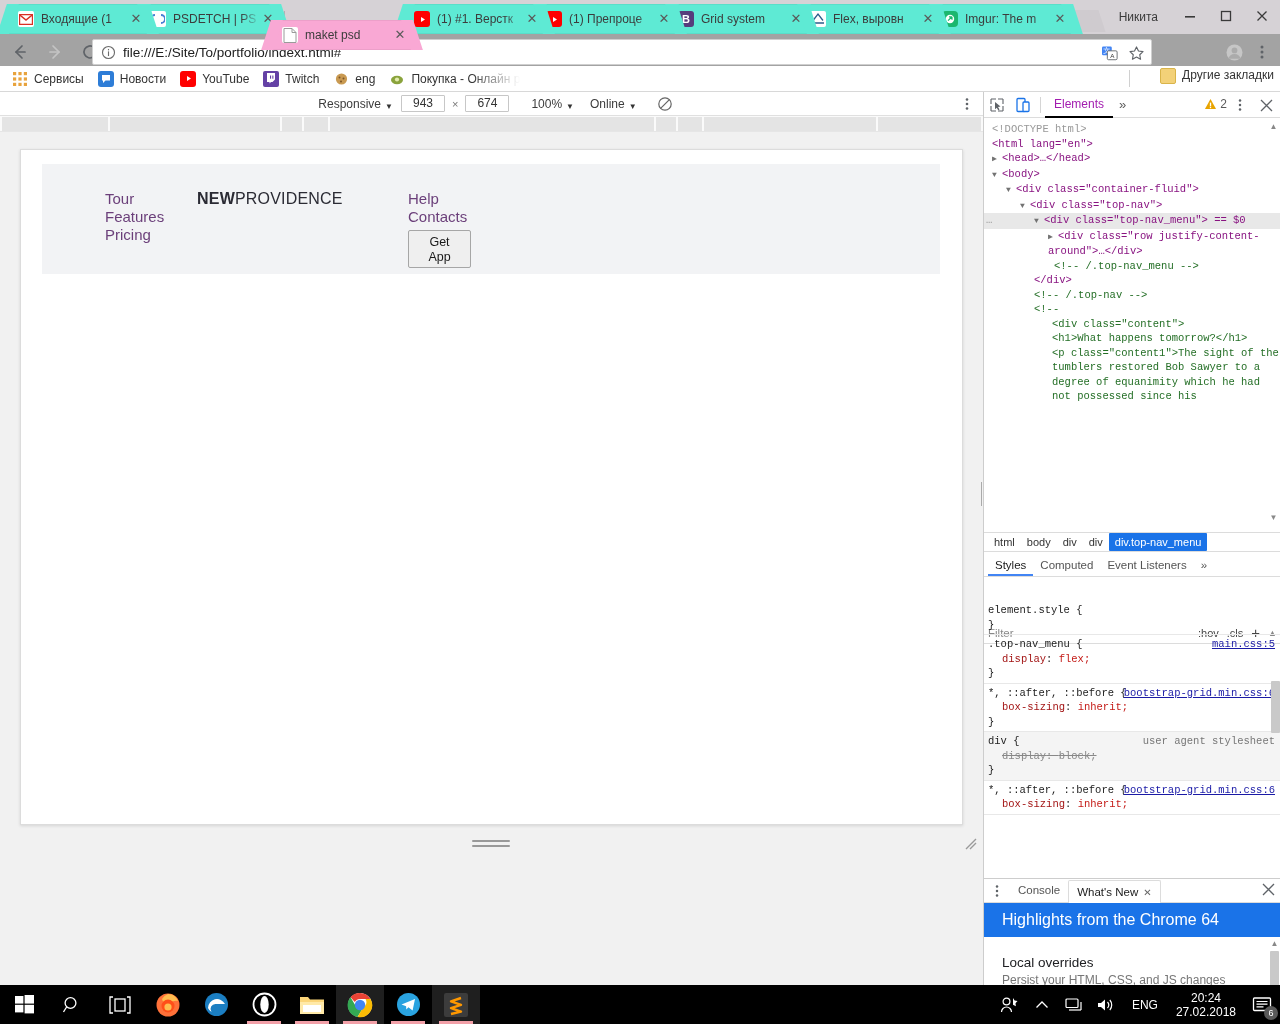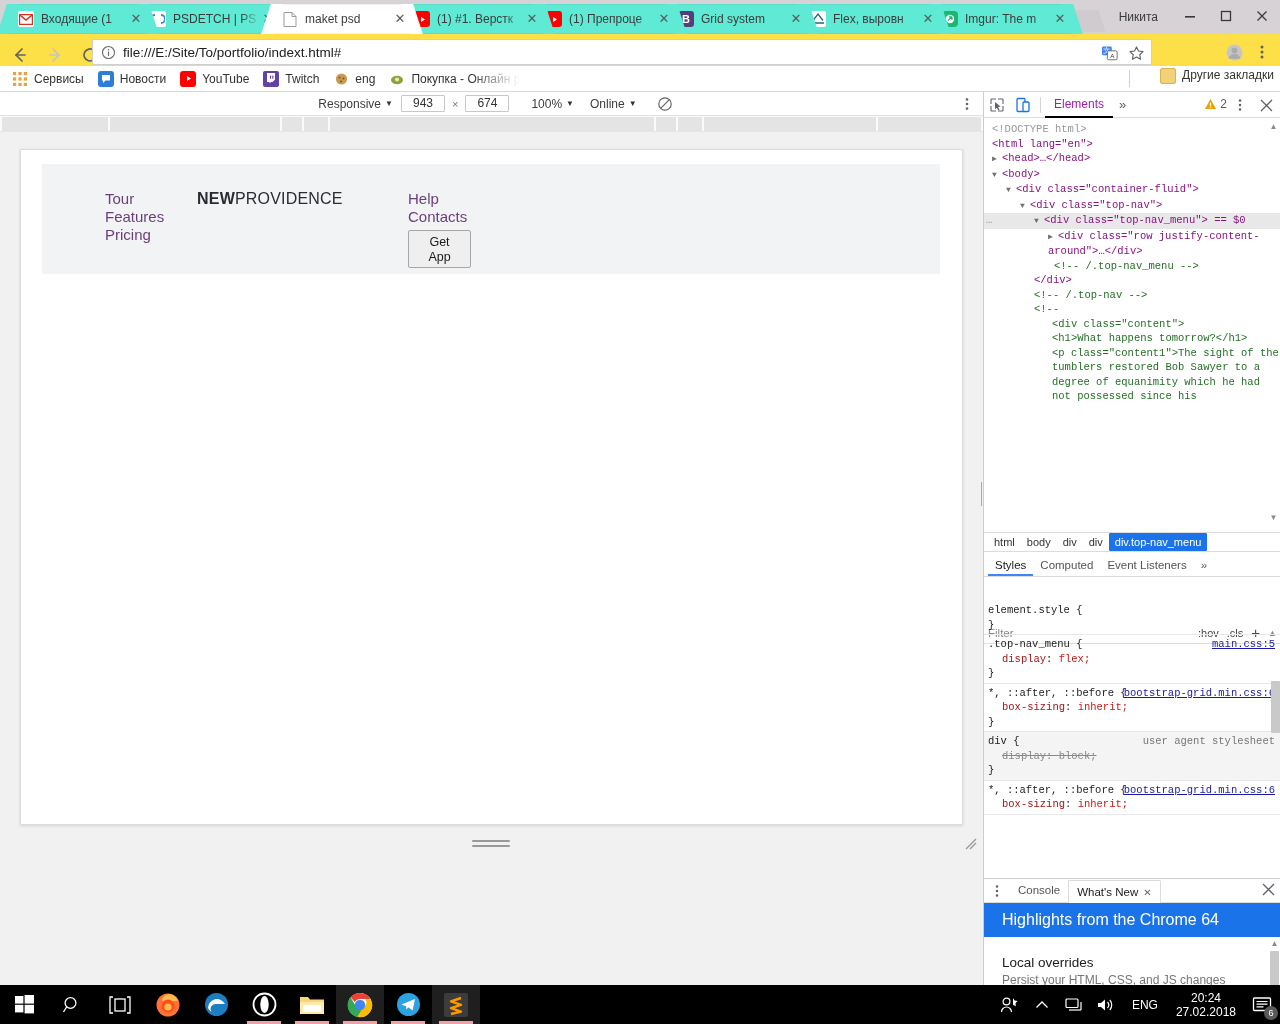--- a/index.html
+++ b/index.html
@@ -24,21 +24,21 @@
     background:#5eead4; border-top-left-radius:3px; border-top-right-radius:3px;
     display:flex; align-items:center; padding:0 4px 0 10px;
     box-shadow: inset 0 0 0 0.5px rgba(0,0,0,0.10);
   }
   .tab::before, .tab::after {
     content:""; position:absolute; bottom:0; width:12px; height:30px;
     background:inherit;
   }
   .tab::before { left:-6px; transform:skewX(-18deg); }
   .tab::after  { right:-6px; transform:skewX(18deg); }
-  .tab.active { background:#ffffff; z-index:5; }
+  .tab.active { background:#f9a8d4; z-index:5;margin-top:16px; }
   .tab-fav {
     width:16px; height:16px; flex:0 0 16px; margin-right:7px; position:relative; z-index:2;
     display:flex; align-items:center; justify-content:center;
     font-size:11px; font-weight:bold; color:#fff; border-radius:2px;
   }
   .tab-title {
     flex:1 1 auto; font-size:12px; color:#3c3c3c; white-space:nowrap;
     overflow:hidden; position:relative; z-index:2;
     -webkit-mask-image:linear-gradient(to right, #000 78%, transparent 100%);
     mask-image:linear-gradient(to right, #000 78%, transparent 100%);
@@ -62,21 +62,21 @@
     position:absolute; right:112px; top:6px; height:22px; padding:2px 10px;
     font-size:12px; color:#3a3a3a; display:flex; align-items:center;
   }
   .wincontrols { position:absolute; right:0; top:0; height:32px; display:flex; }
   .wc { width:36px; height:32px; display:flex; align-items:center; justify-content:center; color:#3a3a3a; font-size:12px;}
   .wc svg { display:block; }
 
   
   .toolbar {
     position:absolute; left:0; top:34px; width:1280px; height:36px;
-    background:#fde047; display:flex; align-items:flex-end;
+    background:#a3a3a3; display:flex; align-items:center;
   }
   .navbtn { width:30px; height:30px; margin-left:5px; display:flex; align-items:center; justify-content:center; }
   .navbtn svg { display:block; }
   .omnibox {
     position:absolute; left:92px; top:5px; width:1060px; height:26px;
     border:1px solid #cfcfcf; border-radius:2px; background:#fff;
     display:flex; align-items:center; padding:0 6px;
   }
   .omni-info { width:18px; height:18px; flex:0 0 18px; margin-right:6px; display:flex;align-items:center;justify-content:center;}
   .omni-url { font-size:13.5px; color:#202020; white-space:nowrap; overflow:hidden; }
@@ -101,21 +101,21 @@
   .bm-other { position:absolute; right:0; display:flex; align-items:flex-start; height:22px; padding:0 6px; }
   .bm-divider { position:absolute; right:150px; top:4px; width:1px; height:17px; background:#d0d0d0; }
 
   
   .devarea { position:absolute; left:0; top:92px; width:983px; height:893px; background:#f1f1f1; }
   .devbar {
     position:absolute; left:0; top:0; width:983px; height:24px; background:#fff;
     border-bottom:1px solid #e0e0e0; display:flex; align-items:center; justify-content:center;
   }
   .dev-ctrls { display:flex; align-items:center; gap:0; font-size:12px; color:#3c3c3c; }
-  .dd { display:flex; align-items:center; gap:4px; padding:0 8px; }
+  .dd { display:flex; align-items:flex-end; gap:4px; padding:0 8px; }
   .caret { font-size:8px; color:#333; }
   .dimbox {
     width:44px; height:17px; border:1px solid #c7c7c7; border-radius:1px;
     font-size:12px; color:#333; text-align:center; line-height:15px; background:#fff;
   }
   .times { padding:0 7px; color:#777; font-size:11px; }
   .devbar-menu { position:absolute; right:8px; top:4px; width:16px; height:16px; display:flex;align-items:center;justify-content:center;}
   .throttle-ic { margin-left:12px; width:16px;height:16px; }
 
   .ruler { position:absolute; left:0; top:24px; width:983px; height:16px; background:#fafafa; border-bottom:1px solid #e6e6e6;}

